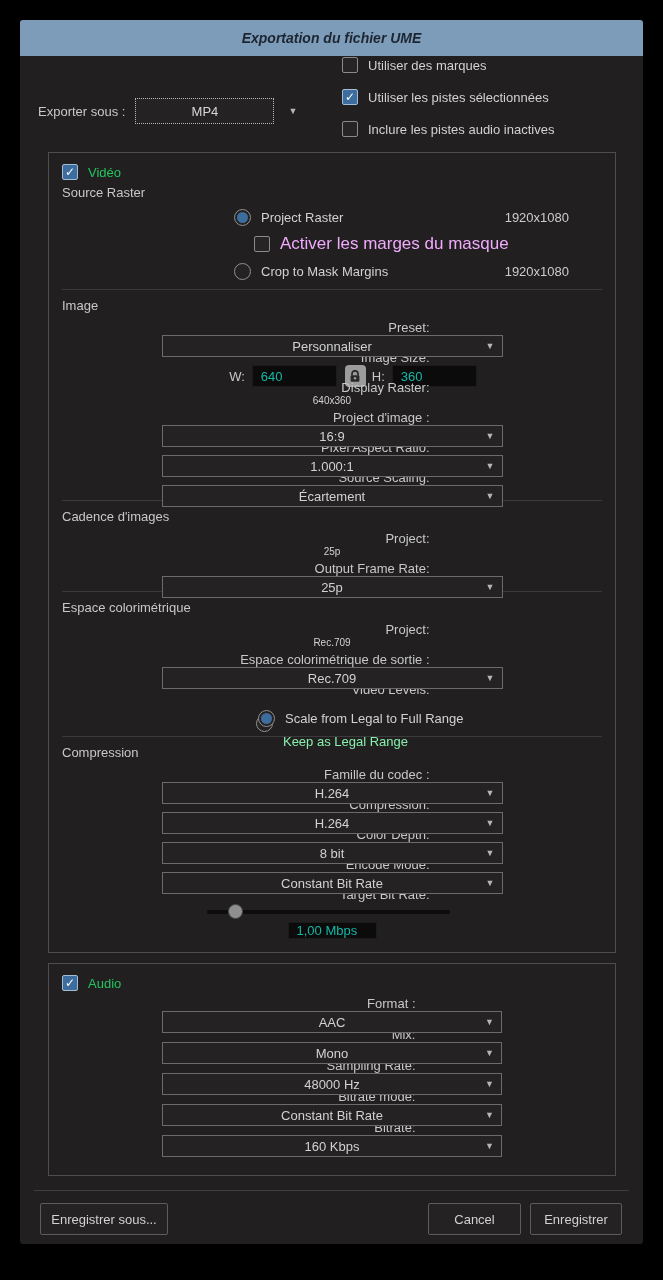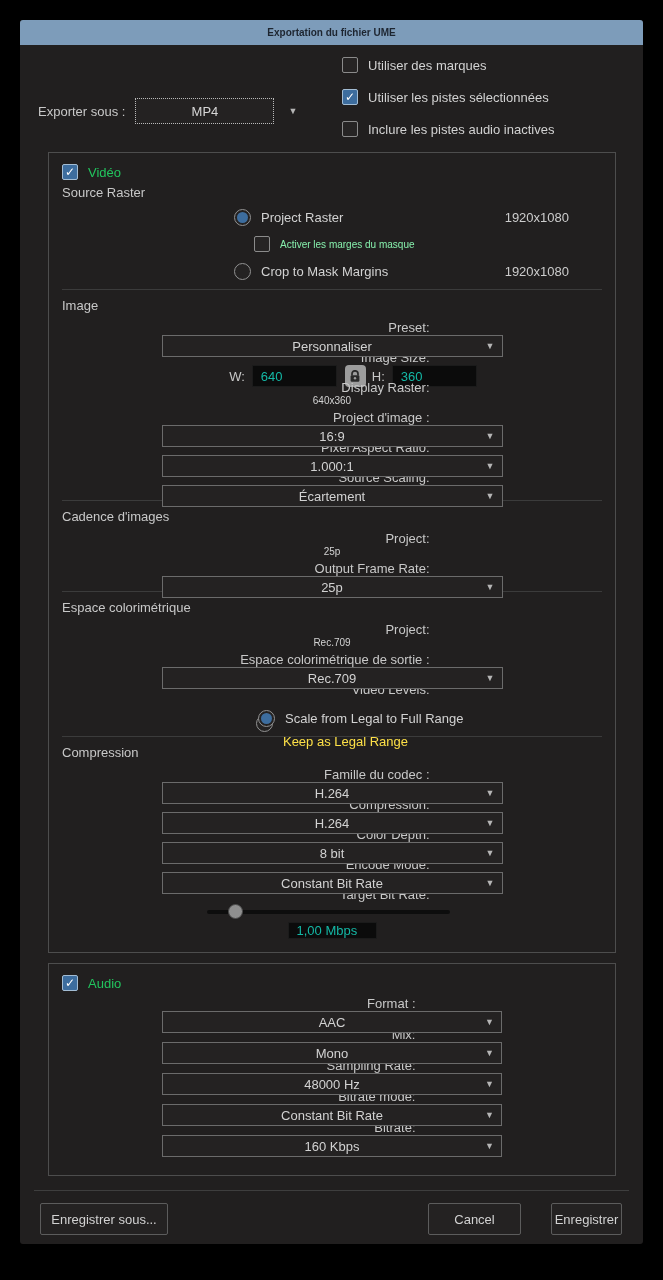--- a/index.html
+++ b/index.html
@@ -7,23 +7,23 @@
     width:663px; height:1280px; background:#000;
     font-family:"Liberation Sans","DejaVu Sans",sans-serif;
     position:relative; overflow:hidden;
     -webkit-font-smoothing:antialiased;
   }
   .dialog {
     position:absolute; left:20px; top:20px; width:623px; height:1224px;
     background:#211f1f; border-radius:3px;
   }
   .titlebar {
-    height:25px; background:#7d9cba; border-radius:3px 3px 0 0;
+    height:36px; background:#7d9cba; border-radius:3px 3px 0 0;
     display:flex; align-items:center; justify-content:center;
-    color:#1d2530; font-size:10px; font-weight:bold;
+    color:#1d2530; font-size:14px; font-weight:bold;font-style:italic;
   }
   
   .export-row { position:absolute; left:18px; top:78px; display:flex; align-items:center; }
   .export-label { color:#c8c8c8; font-size:13px; margin-right:10px; }
   .export-select {
     width:137px; height:24px; border:1px dotted #b9b9b9; background:#242222;
     display:flex; align-items:center; justify-content:center;
     color:#d6d6d6; font-size:13px;
   }
   .export-arrow { color:#b5b5b5; font-size:9px; margin-left:14px; }
@@ -69,21 +69,21 @@
   .sec-head { color:#c8c8c8; font-size:13px; margin:4px 0 5px 13px; height:17px; }
   .hr { border-top:1px solid #3b3b3b; margin:2px 13px 8px 13px; }
   .frow { display:flex; align-items:center; height:22px; margin-bottom:8px;flex-direction:column; }
   .frow .flabel { width:202px; flex:none; text-align:right; padding-right:7px; color:#c8c8c8; font-size:13px; white-space:nowrap; }
   .frow .dd { width:341px; flex:none; }
   .frow .pvalue { color:#d2d2d2; font-size:10px; }
   .radio-row { display:flex; align-items:center; gap:10px; height:20px; margin:0 46px 8px 185px; }
   .radio-row .rlabel { color:#d2d2d2; font-size:13px; }
   .radio-row .rvalue { margin-left:auto; color:#cccccc; font-size:13px; }
   .subcb-row { display:flex; align-items:center; gap:10px; height:18px; margin:0 0 8px 205px; }
-  .subcb-row .cblabel { color:#86efac; font-size:10px; }
+  .subcb-row .cblabel { color:#f0abfc; font-size:17px; }
   .vl-radio-row { display:flex; align-items:center; gap:10px; height:20px; margin:0 0 8px 209px; }
   .vl-radio-row .rlabel { color:#d2d2d2; font-size:13px; }
   .vl-wrap { display:flex; align-items:center; gap:10px; }
   
   .size-ctrl { display:flex; align-items:center; }
   .size-ctrl .wh { color:#c8c8c8; font-size:13px; }
   .size-ctrl .txtfield { width:85px; }
   .lockbtn {
     width:21px; height:22px; margin:0 6px 0 8px; border-radius:4px; background:#9c9c9c;
     display:flex; align-items:center; justify-content:center; flex:none;
@@ -103,21 +103,21 @@
   
   .footer-hr { position:absolute; left:14px; right:14px; top:1170px; border-top:1px solid #3e3e3e; }
   .btn {
     position:absolute; top:1183px; height:32px; box-sizing:border-box;
     background:#242222; border:1px solid #5c5c5c; border-radius:2px;
     display:flex; align-items:center; justify-content:center;
     color:#d2d2d2; font-size:13px;
   }
   #btn-saveas { left:20px; width:128px; }
   #btn-cancel { left:408px; width:93px;text-align:right; }
-  #btn-save { left:531px; width:71px; }
+  #btn-save { left:510px; width:92px; }
 </style>
 </head>
 <body>
 
 <div class="dialog">
 
   <div class="titlebar">
     <span>Exportation du fichier UME</span>
   </div>
 
@@ -269,21 +269,21 @@
       <div class="dd">
         <span>Rec.709</span>
         <span class="arrow">▼</span>
       </div>
     </div>
 
     <div class="frow" style="height:20px; margin-bottom:6px;">
       <span class="flabel">Video Levels:</span>
       <div class="vl-wrap">
         <span class="radio"></span>
-        <span class="rlabel" style="color:#fde047; font-size:13px;margin-top:37px;">Keep as Legal Range</span>
+        <span class="rlabel" style="color:#86efac; font-size:13px;margin-top:37px;">Keep as Legal Range</span>
       </div>
     </div>
     <div class="vl-radio-row">
       <span class="radio on">
           <span class="dot"></span>
         </span>
       <span class="rlabel">Scale from Legal to Full Range</span>
     </div>
 
     <div class="hr"></div>

